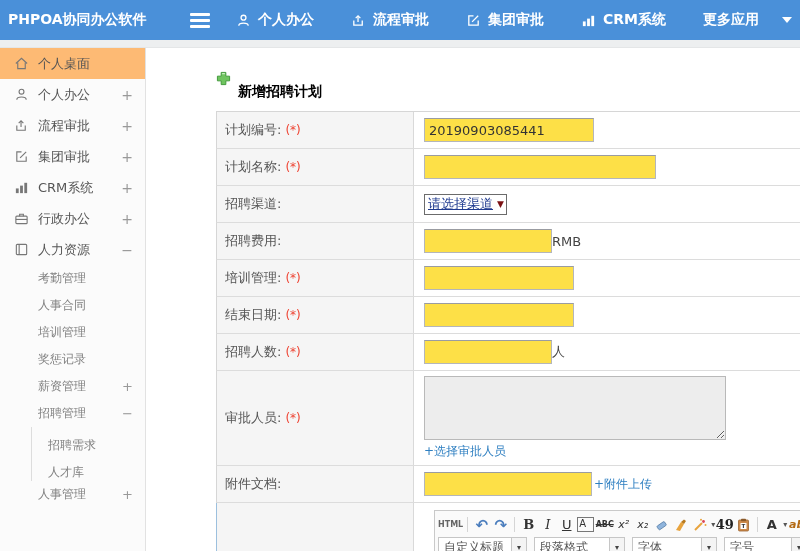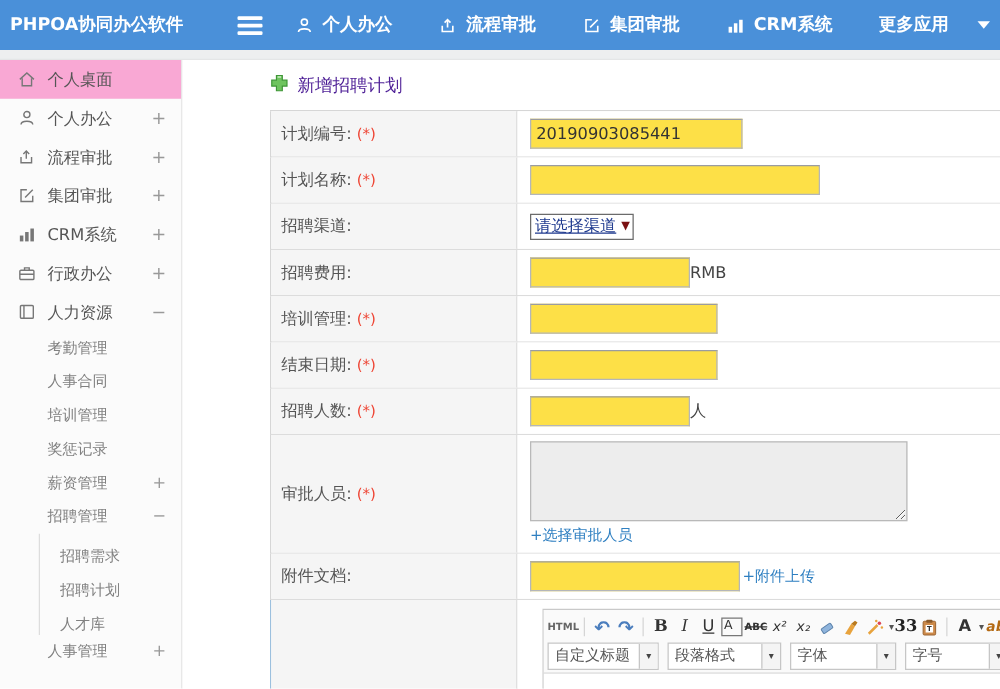--- a/index.html
+++ b/index.html
@@ -15,32 +15,32 @@
   .nav-items{display:flex;align-items:center;}
   .nav-item{display:flex;align-items:center;gap:7px;font-size:14px;font-weight:bold;cursor:pointer;margin-right:37px;white-space:nowrap;}
   .nav-item svg{display:block;}
   .caret{width:0;height:0;border-left:5px solid transparent;border-right:5px solid transparent;border-top:6px solid #fff;margin-left:-14px;cursor:pointer;}
 
   .topstrip{position:absolute;top:40px;left:0;width:800px;height:7px;background:#edeff0;border-bottom:1px solid #e4e6e7;}
 
   
   .sidebar{position:absolute;top:48px;left:0;width:145px;bottom:0;background:#fbfbfb;border-right:1px solid #e2e2e2;overflow:hidden;}
   .s-item{display:flex;align-items:center;height:31px;padding:0 12px 0 14px;font-size:13px;color:#555;cursor:pointer;}
-  .s-item.active{background:#f9a8d4;}
+  .s-item.active{background:#fdba74;}
   .s-item .sicon{width:15px;height:15px;margin-right:9px;color:#777;flex:0 0 auto;}
   .s-item .expand{margin-left:auto;color:#999;font-size:14px;font-weight:normal;}
   .s-sub{display:flex;align-items:center;height:27px;padding:0 12px 0 38px;font-size:12px;color:#818181;cursor:pointer;}
   .s-sub .expand{margin-left:auto;color:#999;font-size:13px;}
   .child-group{margin-left:31px;border-left:1px solid #ddd;}
   .s-child{display:flex;align-items:flex-end;height:27px;padding-left:16px;font-size:12px;color:#818181;cursor:pointer;}
 
   
   .main{position:absolute;top:48px;left:146px;right:0;bottom:0;background:#fff;}
   .page-header{display:flex;align-items:center;gap:7px;margin:11px 0 10px 70px;}
-  .page-title{font-size:14px;font-weight:normal;color:#4c1d95;}
+  .page-title{font-size:14px;font-weight:bold;color:#000000;margin-top:24px;}
 
   .form-table{margin-left:70px;width:680px;border-top:1px solid #d6d6d6;}
   .frow{display:flex;border-bottom:1px solid #dcdcdc;border-left:1px solid #d6d6d6;min-height:36px;}
   .cell-l{width:197px;background:#f5f5f5;border-right:1px solid #d9d9d9;display:flex;align-items:center;
           padding:0 8px;font-size:13px;color:#555;flex:0 0 auto;box-sizing:border-box;}
   .req{color:#e43;margin-left:4px;font-size:12px;}
   .cell-v{flex:1;display:flex;align-items:center;padding:5px 0 5px 10px;background:#fff;font-size:13px;color:#444;}
   .cell-v.col{flex-direction:column;align-items:flex-start;justify-content:center;}
   .inp{height:20px;border:1px solid #b4b6ba;border-top-color:#9a9ca1;background:#fde047;font-size:13px;
        color:#333;padding:1px 4px;font-family:inherit;}
@@ -232,23 +232,20 @@
     <div class="s-sub">
       <span>招聘管理</span>
       <span class="expand">−</span>
     </div>
 
     <div class="child-group">
       <div class="s-child">
         <span>招聘需求</span>
       </div>
       <div class="s-child">
-        <span>招聘计划</span>
-      </div>
-      <div class="s-child">
         <span>人才库</span>
       </div>
     </div>
 
     <div class="s-sub">
       <span>人事管理</span>
       <span class="expand">+</span>
     </div>
   </div>
 
@@ -393,21 +390,21 @@
                 </span>
                 <span class="tb">
                   <svg width="14" height="14" viewBox="0 0 14 14">
                       <path d="M2 12 L9 5" stroke="#e8a33d" stroke-width="2"></path>
                       <circle cx="10.5" cy="3.5" r="1.4" fill="#d45"></circle>
                       <circle cx="12.5" cy="7" r="1" fill="#e8a33d"></circle>
                       <circle cx="8" cy="1.8" r="1" fill="#e8a33d"></circle>
                     </svg>
                 </span>
                 <span class="mini-arrow">▾</span>
-                <span class="tb tb-quote">33</span>
+                <span class="tb tb-quote">49</span>
                 <span class="tb">
                   <svg width="13" height="14" viewBox="0 0 13 14">
                       <rect x="1.5" y="2" width="10" height="11" rx="1" fill="#cd8a4a" stroke="#9a6330" stroke-width="0.8"></rect>
                       <rect x="4" y="0.8" width="5" height="2.4" rx="0.8" fill="#8a5a2a"></rect>
                       <rect x="3.5" y="5" width="6" height="6" fill="#fff"></rect>
                       <text x="6.5" y="9.8" font-size="5.5" text-anchor="middle" fill="#333" font-weight="bold">T</text>
                     </svg>
                 </span>
                 <span class="sep"></span>
                 <span class="tb tb-fc">A</span>

